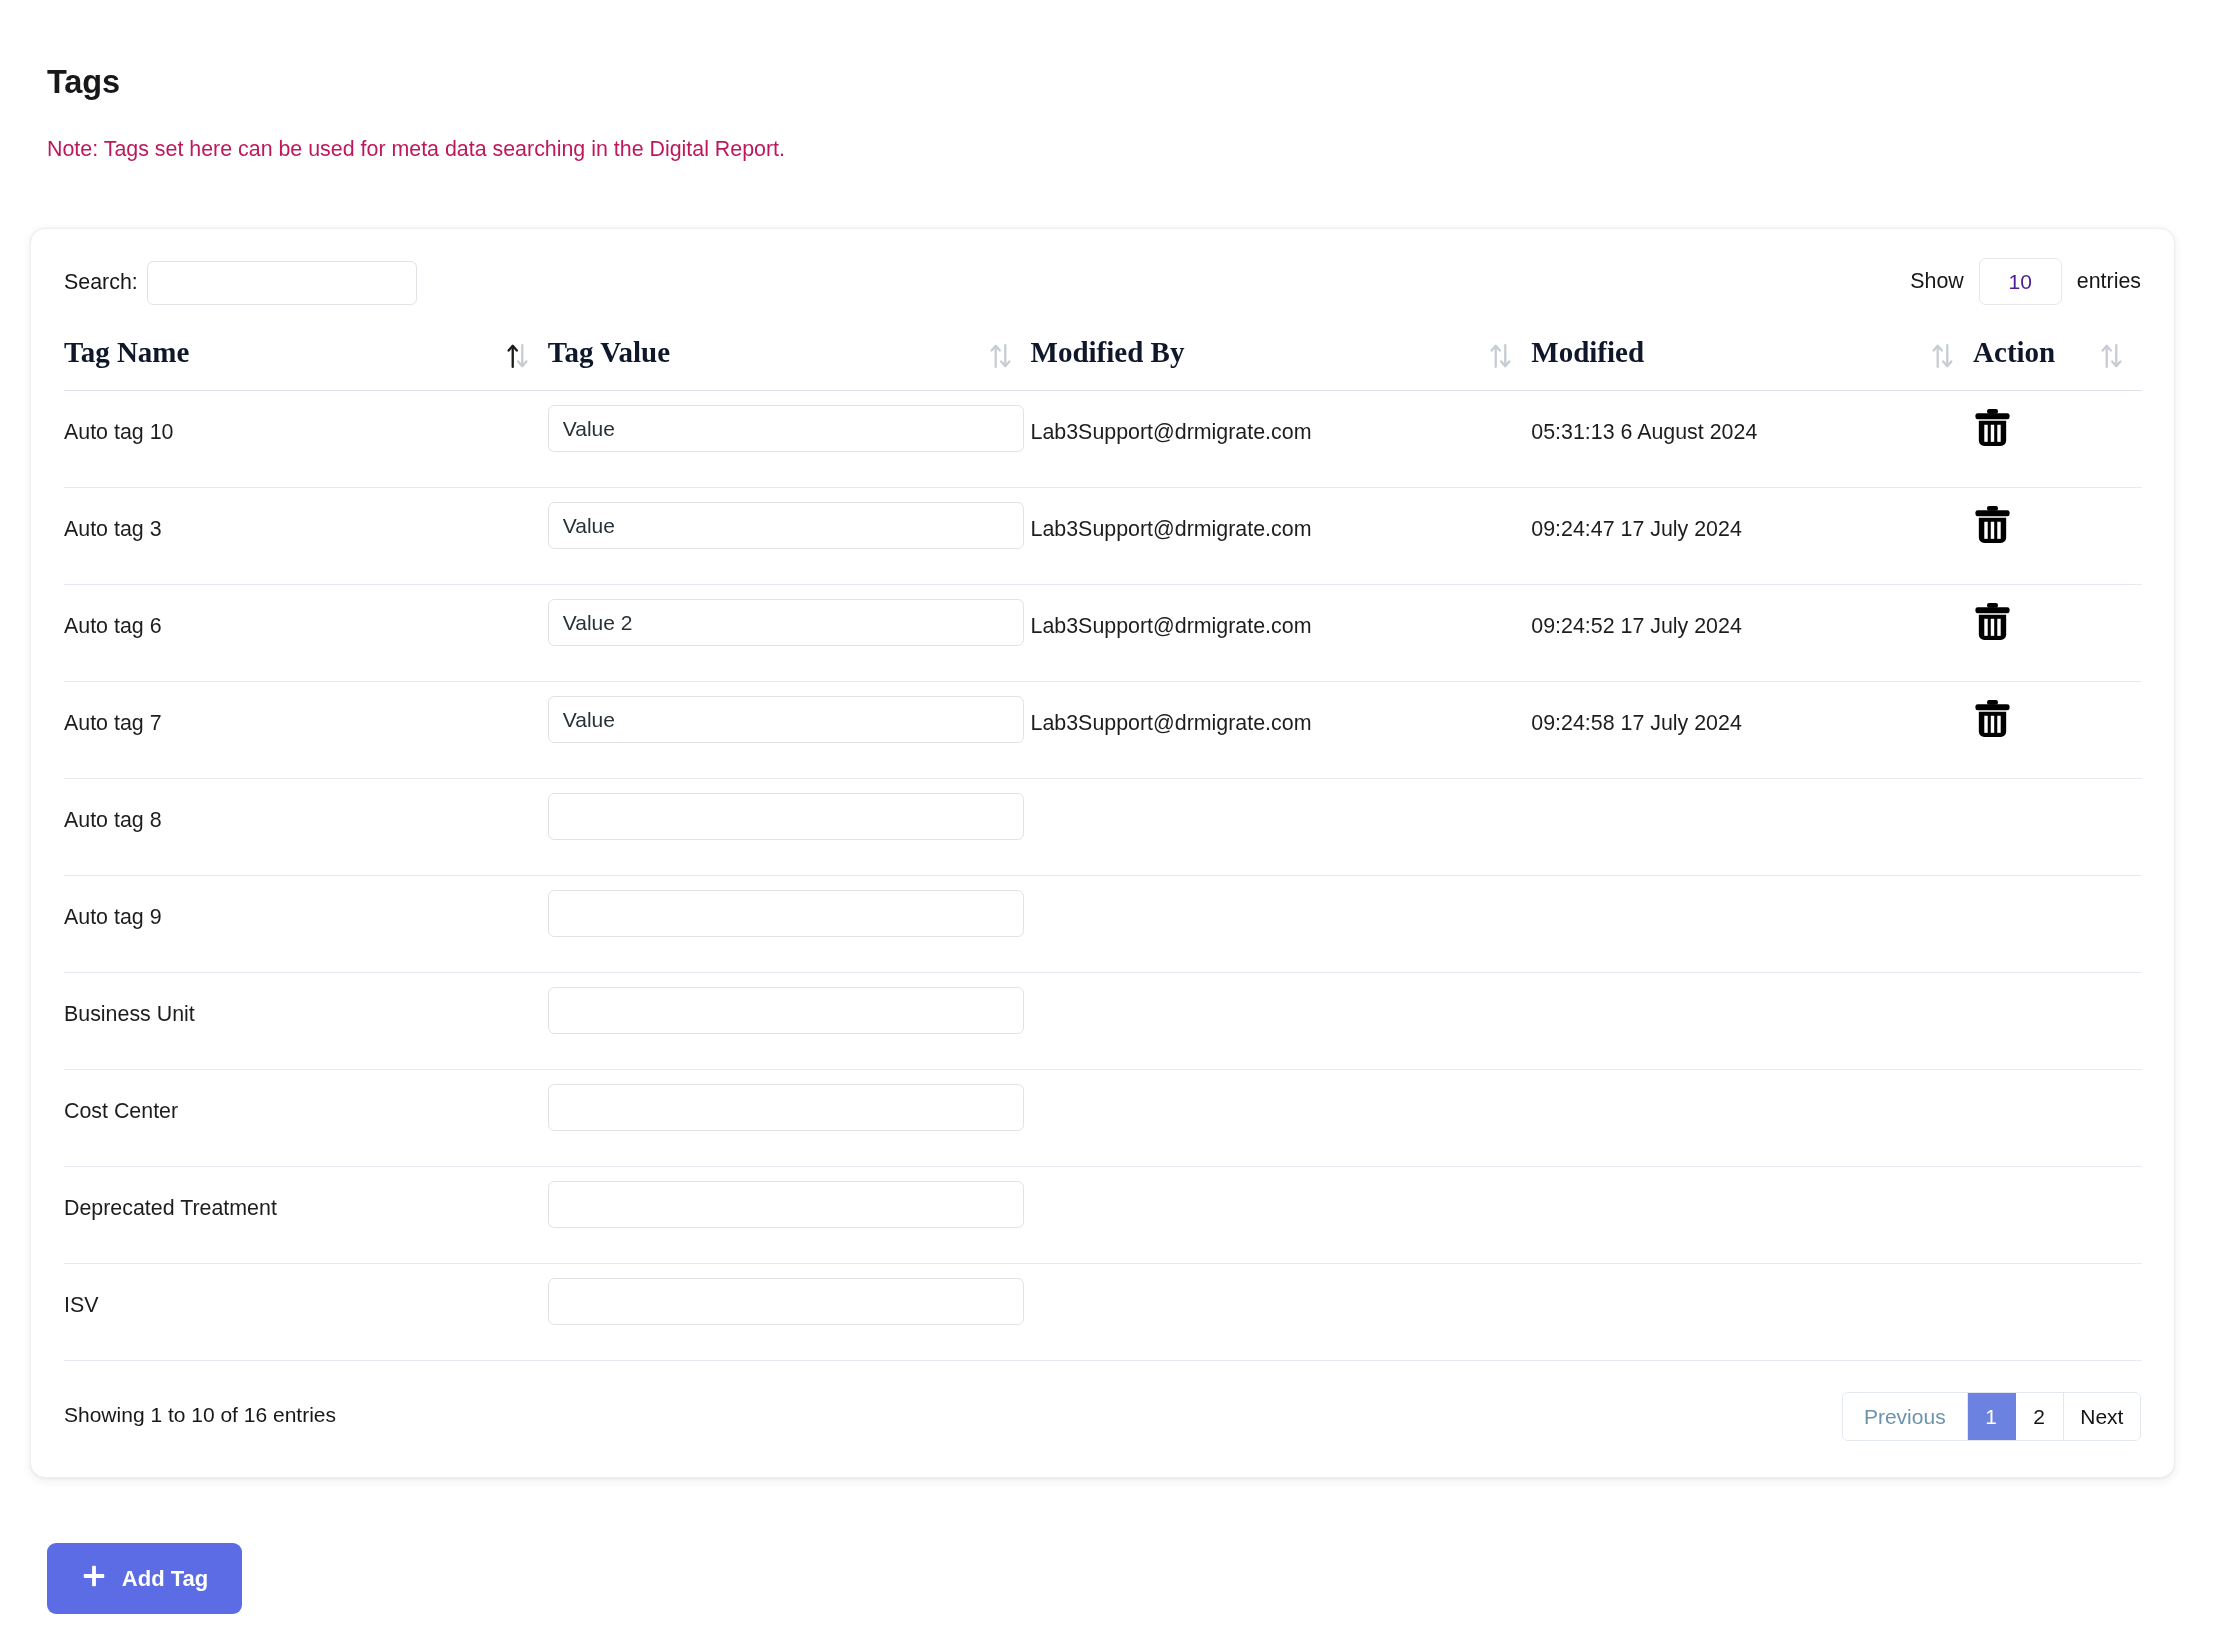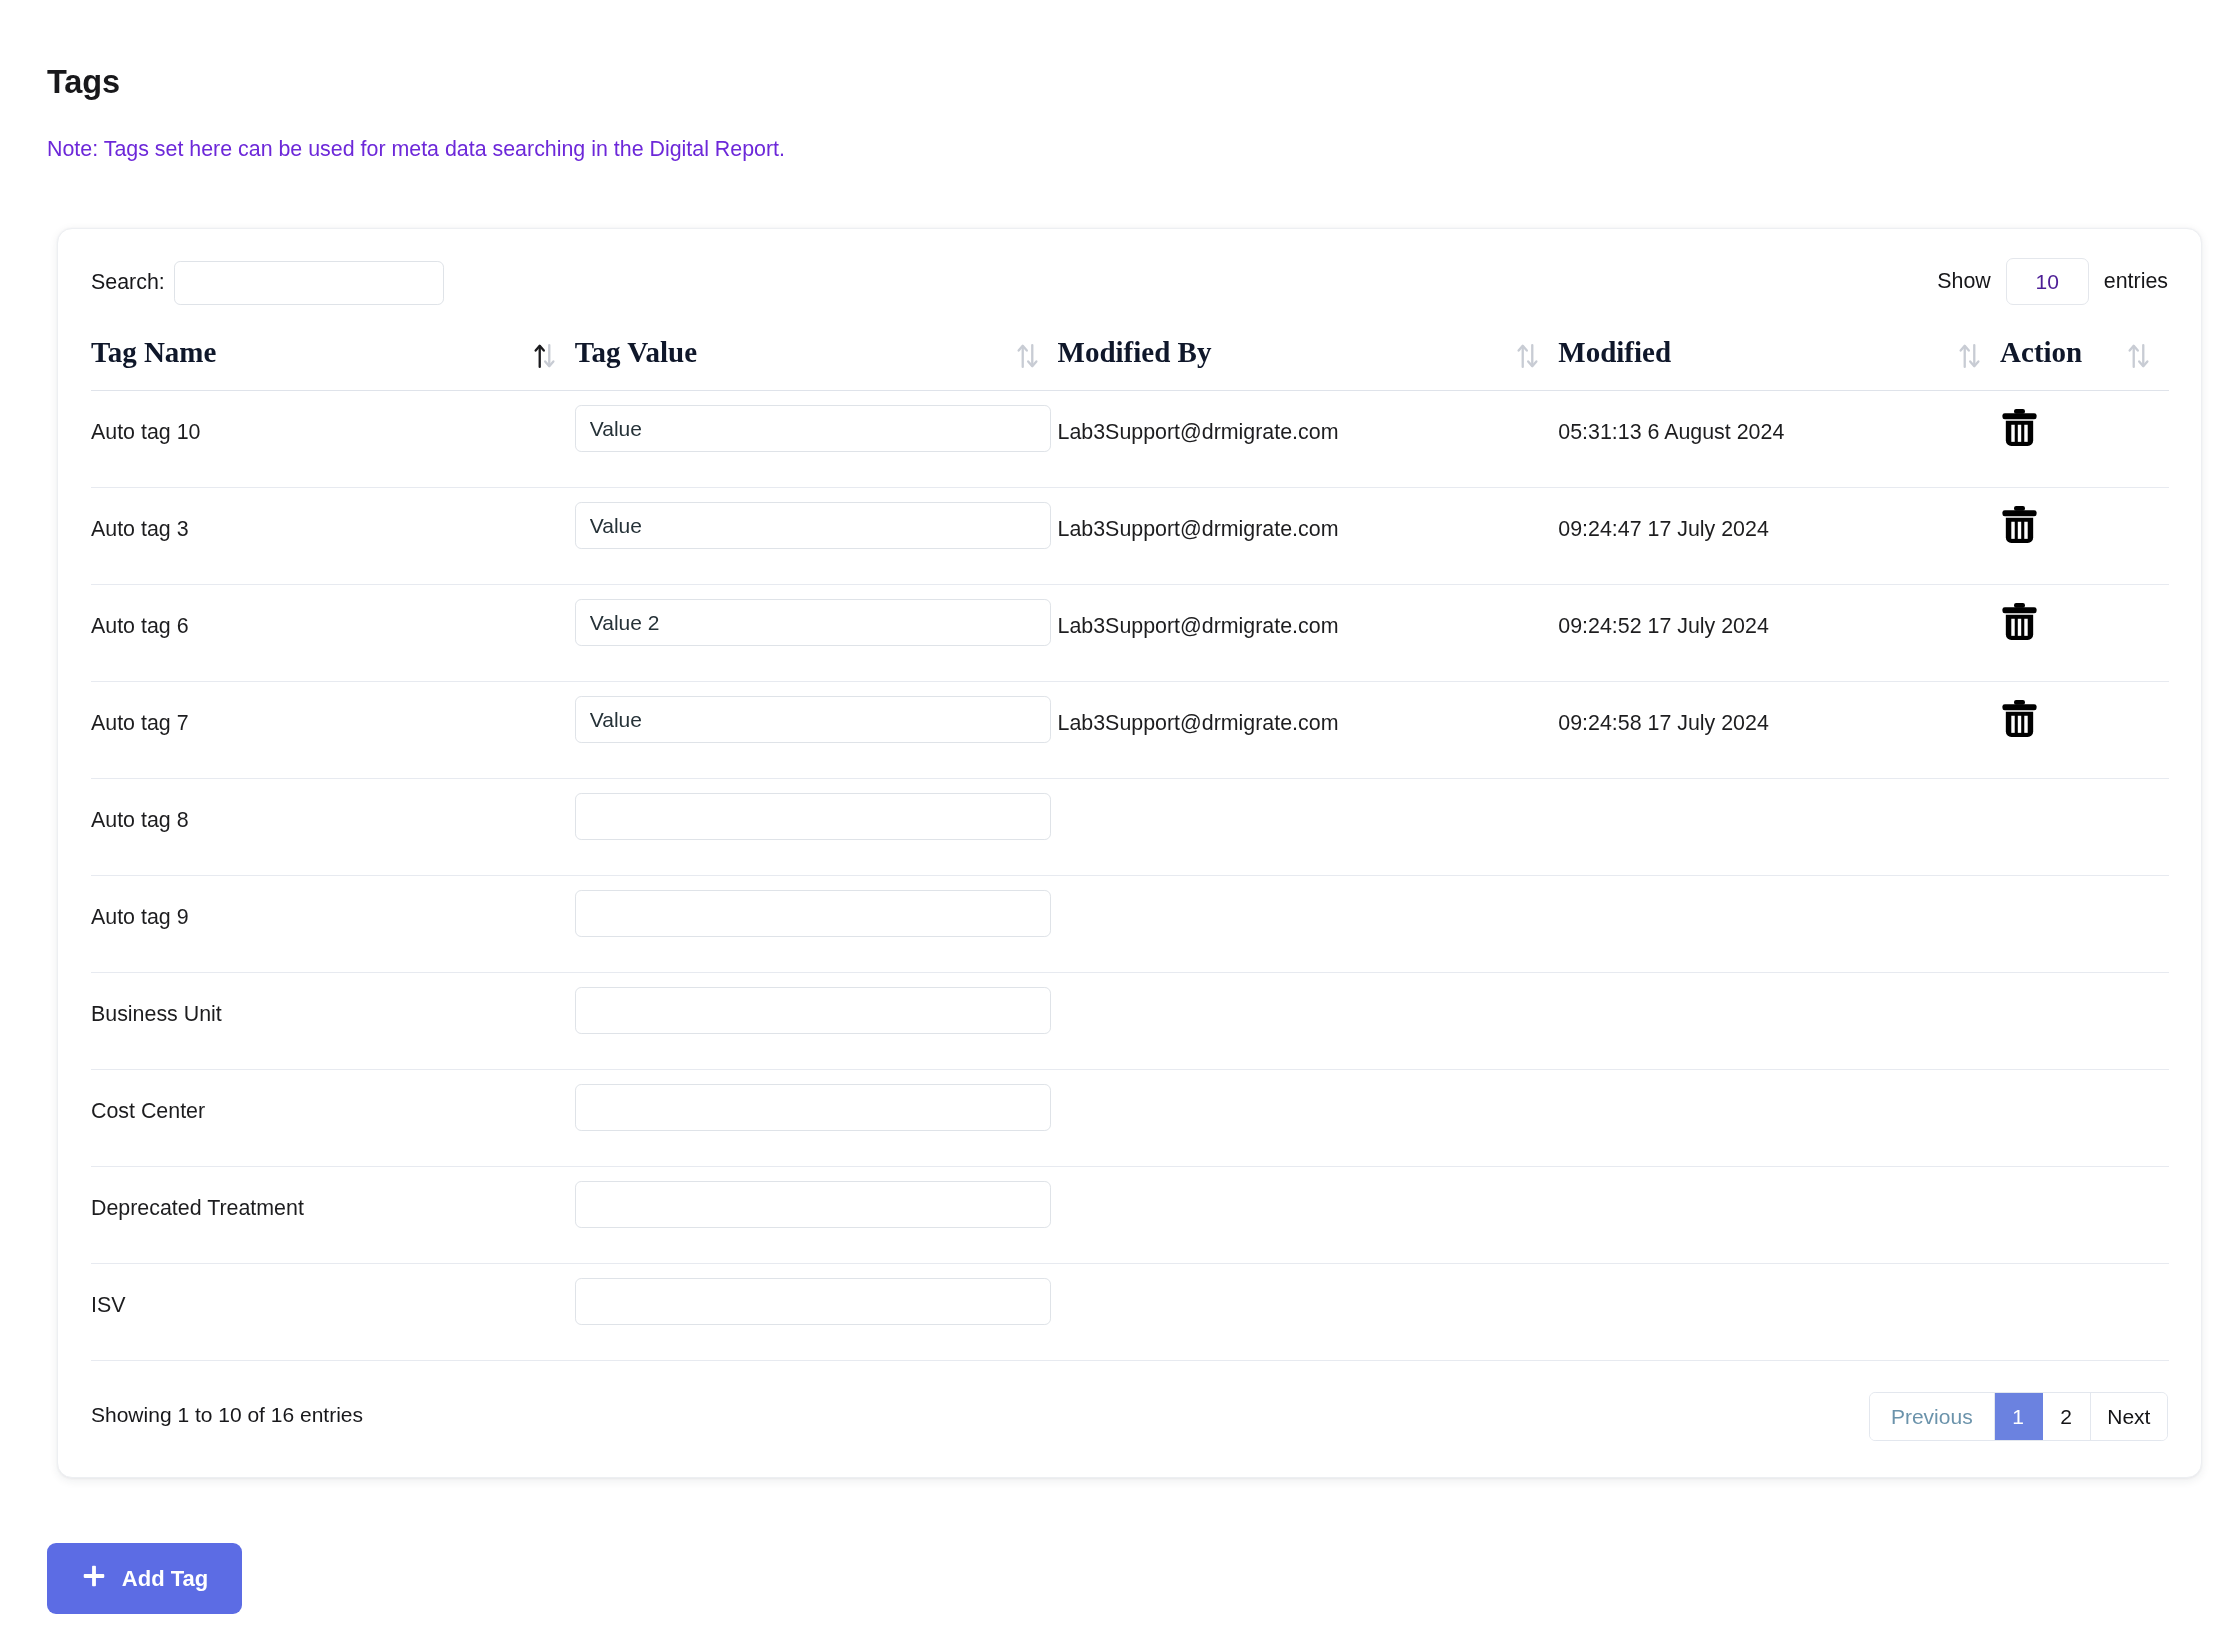--- a/index.html
+++ b/index.html
@@ -30,27 +30,27 @@
     color: #18181b;
     letter-spacing: -0.1px;
   }
 
   .page-note {
     position: absolute;
     left: 47px;
     top: 137px;
     font-size: 21.4px;
     font-weight: 400;
-    color: #6d28d9;
+    color: #be185d;
   }
 
   
   .card {
     position: absolute;
-    left: 57px;
+    left: 30px;
     top: 228px;
     width: 2145px;
     height: 1250px;
     background: #ffffff;
     border: 0.7px solid #edeff2;
     border-radius: 15px;
     box-shadow: 0 2.1px 9.7px rgba(30, 40, 60, 0.075),
                 0 0.7px 2.1px rgba(30, 40, 60, 0.05);
   }
 

